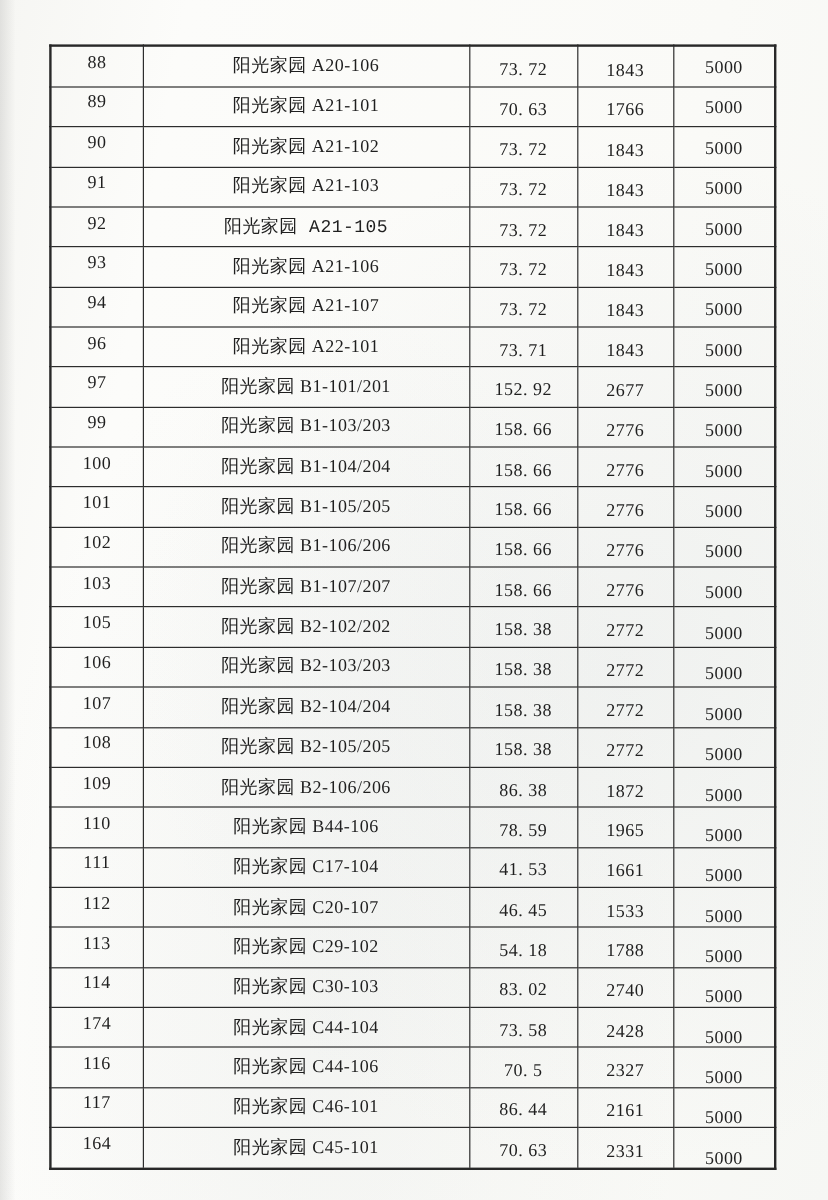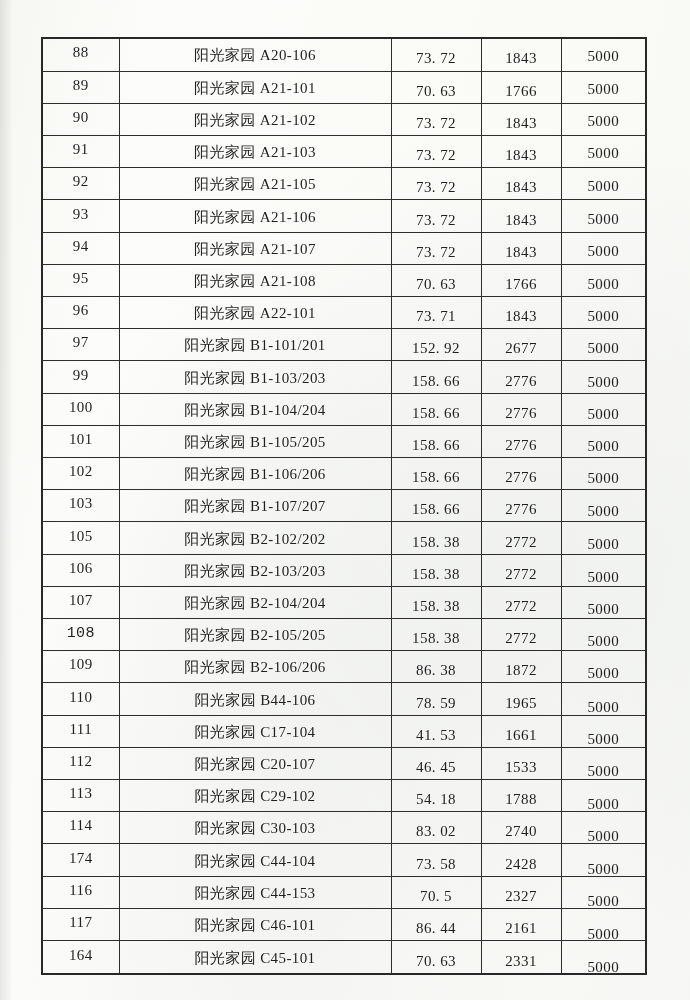--- a/index.html
+++ b/index.html
@@ -81,45 +81,38 @@
         </tr>
         <tr>
           <td class="c-no"><span style="transform: translateY(-2.5px);">91</span></td>
           <td class="c-name"><span style="transform: translateY(0.5px);">阳光家园 A21-103</span></td>
           <td class="c-area"><span style="transform: translateY(3.5px);">73. 72</span></td>
           <td class="c-price"><span style="transform: translateY(4px);">1843</span></td>
           <td class="c-amount"><span style="transform: translateY(2.3px);">5000</span></td>
         </tr>
         <tr>
           <td class="c-no"><span style="transform: translateY(-2.5px);">92</span></td>
-          <td class="c-name"><span style="transform: translateY(0.5px);">阳光家园 A21-105</span></td>
+          <td class="c-name"><span style="transform: translateY(0.5px); font-family: Liberation Mono, monospace;">阳光家园 A21-105</span></td>
           <td class="c-area"><span style="transform: translateY(3.5px);">73. 72</span></td>
           <td class="c-price"><span style="transform: translateY(4px);">1843</span></td>
           <td class="c-amount"><span style="transform: translateY(2.6px);">5000</span></td>
         </tr>
         <tr>
           <td class="c-no"><span style="transform: translateY(-2.5px);">93</span></td>
           <td class="c-name"><span style="transform: translateY(0.5px);">阳光家园 A21-106</span></td>
           <td class="c-area"><span style="transform: translateY(3.5px);">73. 72</span></td>
           <td class="c-price"><span style="transform: translateY(4px);">1843</span></td>
           <td class="c-amount"><span style="transform: translateY(2.9px);">5000</span></td>
         </tr>
         <tr>
           <td class="c-no"><span style="transform: translateY(-2.5px);">94</span></td>
           <td class="c-name"><span style="transform: translateY(0.5px);">阳光家园 A21-107</span></td>
           <td class="c-area"><span style="transform: translateY(3.5px);">73. 72</span></td>
           <td class="c-price"><span style="transform: translateY(4px);">1843</span></td>
           <td class="c-amount"><span style="transform: translateY(3.2px);">5000</span></td>
-        </tr>
-        <tr>
-          <td class="c-no"><span style="transform: translateY(-2.5px);">95</span></td>
-          <td class="c-name"><span style="transform: translateY(0.5px);">阳光家园 A21-108</span></td>
-          <td class="c-area"><span style="transform: translateY(3.5px);">70. 63</span></td>
-          <td class="c-price"><span style="transform: translateY(4px);">1766</span></td>
-          <td class="c-amount"><span style="transform: translateY(3.5px);">5000</span></td>
         </tr>
         <tr>
           <td class="c-no"><span style="transform: translateY(-2.5px);">96</span></td>
           <td class="c-name"><span style="transform: translateY(0.5px);">阳光家园 A22-101</span></td>
           <td class="c-area"><span style="transform: translateY(3.5px);">73. 71</span></td>
           <td class="c-price"><span style="transform: translateY(4px);">1843</span></td>
           <td class="c-amount"><span style="transform: translateY(3.7px);">5000</span></td>
         </tr>
         <tr>
           <td class="c-no"><span style="transform: translateY(-2.5px);">97</span></td>
@@ -178,21 +171,21 @@
           <td class="c-amount"><span style="transform: translateY(6.5px);">5000</span></td>
         </tr>
         <tr>
           <td class="c-no"><span style="transform: translateY(-2.5px);">107</span></td>
           <td class="c-name"><span style="transform: translateY(0.5px);">阳光家园 B2-104/204</span></td>
           <td class="c-area"><span style="transform: translateY(3.5px);">158. 38</span></td>
           <td class="c-price"><span style="transform: translateY(4px);">2772</span></td>
           <td class="c-amount"><span style="transform: translateY(6.8px);">5000</span></td>
         </tr>
         <tr>
-          <td class="c-no"><span style="transform: translateY(-2.5px); font-family: Liberation Mono, monospace;">108</span></td>
+          <td class="c-no"><span style="transform: translateY(-2.5px);">108</span></td>
           <td class="c-name"><span style="transform: translateY(0.5px);">阳光家园 B2-105/205</span></td>
           <td class="c-area"><span style="transform: translateY(3.5px);">158. 38</span></td>
           <td class="c-price"><span style="transform: translateY(4px);">2772</span></td>
           <td class="c-amount"><span style="transform: translateY(7.1px);">5000</span></td>
         </tr>
         <tr>
           <td class="c-no"><span style="transform: translateY(-2.5px);">109</span></td>
           <td class="c-name"><span style="transform: translateY(0.5px);">阳光家园 B2-106/206</span></td>
           <td class="c-area"><span style="transform: translateY(3.5px);">86. 38</span></td>
           <td class="c-price"><span style="transform: translateY(4px);">1872</span></td>
@@ -235,21 +228,21 @@
         </tr>
         <tr>
           <td class="c-no"><span style="transform: translateY(-2.5px);">174</span></td>
           <td class="c-name"><span style="transform: translateY(0.5px);">阳光家园 C44-104</span></td>
           <td class="c-area"><span style="transform: translateY(3.5px);">73. 58</span></td>
           <td class="c-price"><span style="transform: translateY(4px);">2428</span></td>
           <td class="c-amount"><span style="transform: translateY(9.1px);">5000</span></td>
         </tr>
         <tr>
           <td class="c-no"><span style="transform: translateY(-2.5px);">116</span></td>
-          <td class="c-name"><span style="transform: translateY(0.5px);">阳光家园 C44-153</span></td>
+          <td class="c-name"><span style="transform: translateY(0.5px);">阳光家园 C44-106</span></td>
           <td class="c-area"><span style="transform: translateY(3.5px);">70. 5</span></td>
           <td class="c-price"><span style="transform: translateY(4px);">2327</span></td>
           <td class="c-amount"><span style="transform: translateY(9.3px);">5000</span></td>
         </tr>
         <tr>
           <td class="c-no"><span style="transform: translateY(-2.5px);">117</span></td>
           <td class="c-name"><span style="transform: translateY(0.5px);">阳光家园 C46-101</span></td>
           <td class="c-area"><span style="transform: translateY(3.5px);">86. 44</span></td>
           <td class="c-price"><span style="transform: translateY(4px);">2161</span></td>
           <td class="c-amount"><span style="transform: translateY(9.6px);">5000</span></td>

